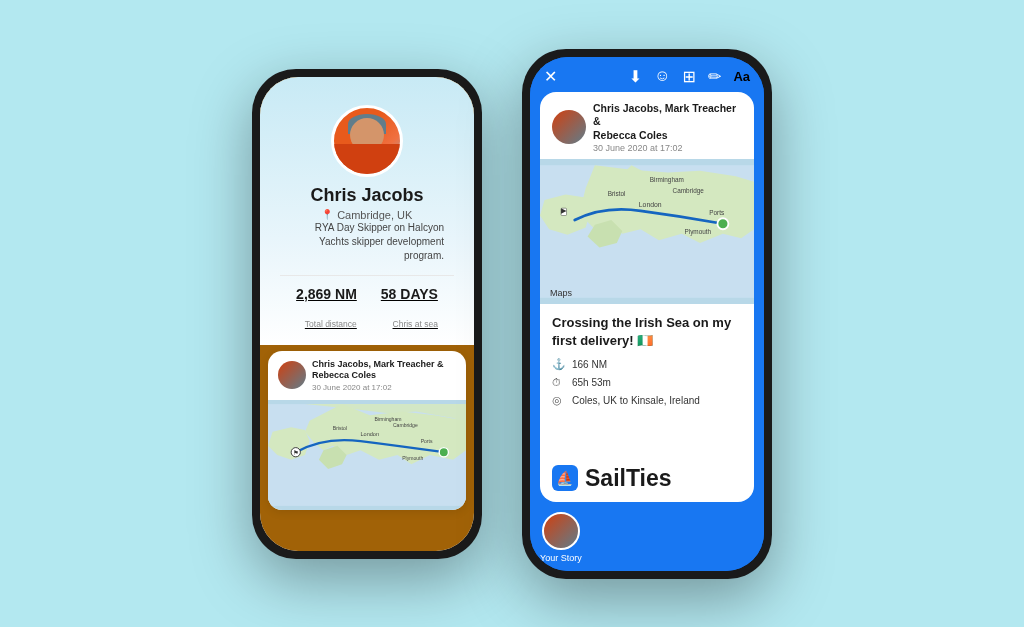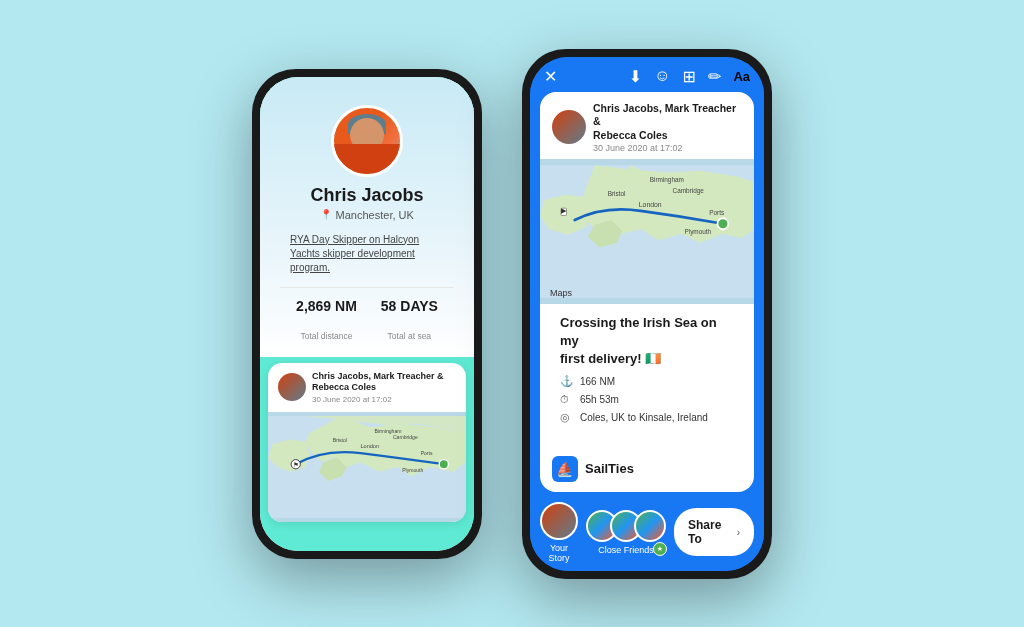--- a/index.html
+++ b/index.html
@@ -40,21 +40,21 @@
       width: 230px;
       height: 490px;
     }
     .phone-left .phone-inner {
       width: 214px;
       height: 474px;
       background: #ffffff;
     }
 
     .profile-screen {
-      background: #5eead4;
+      background: #a16207;
       height: 100%;
       overflow: hidden;
     }
     .profile-header {
       background: linear-gradient(180deg, #c8eaf5 0%, #e8f5fb 60%, #ffffff 100%);
       padding: 28px 20px 16px;
       display: flex;
       flex-direction: column;
       align-items: center;
     }
@@ -111,37 +111,37 @@
       font-size: 10px;
       color: #666;
     }
     .location-text {
       font-size: 11px;
       color: #555;
     }
     .bio-text {
       font-size: 10px;
       color: #444;
-      text-align: left;
-      margin-top: 12px;
+      text-align: right;
+      margin-top: 0;
       line-height: 1.4;
       padding: 0 10px;
-      text-decoration: underline;
     }
     .stats-row {
       display: flex;
       gap: 24px;
       margin-top: 12px;
       padding-top: 10px;
       border-top: 1px solid #e8e8e8;
       width: 100%;
       justify-content: center;
     }
     .stat-item {
-      text-align: center;
+      text-align: right;
+      text-decoration: underline;
     }
     .stat-value {
       font-size: 14px;
       font-weight: 800;
       color: #1a1a1a;
     }
     .stat-label {
       font-size: 8.5px;
       color: #888;
       margin-top: 17px;
@@ -279,21 +279,21 @@
       color: #333;
       display: flex;
       align-items: center;
       gap: 3px;
     }
     .apple-icon {
       font-size: 9px;
     }
 
     .share-content {
-      padding: 10px 20px;
+      padding: 10px 12px;
       flex: 1;
     }
     .share-title {
       font-size: 13px;
       font-weight: 700;
       color: #1a1a1a;
       line-height: 1.35;
       margin-bottom: 8px;
     }
     .share-stats {
@@ -325,21 +325,21 @@
       width: 26px;
       height: 26px;
       background: #1877f2;
       border-radius: 6px;
       display: flex;
       align-items: center;
       justify-content: center;
       font-size: 14px;
     }
     .sailties-name {
-      font-size: 13px;
+      font-size: 23px;
       font-weight: 800;
       color: #1a1a1a;
     }
 
     
     .story-bottom {
       padding: 10px 10px 8px;
       display: flex;
       align-items: center;
       gap: 8px;
@@ -440,33 +440,33 @@
           <div class="avatar-circle">
             <div class="avatar-helmet"></div>
             <div class="avatar-head"></div>
             <div class="avatar-jacket"></div>
           </div>
 
           <div class="person-name">Chris Jacobs</div>
 
           <div class="location-row">
             <span class="location-icon">📍</span>
-            <span class="location-text">Manchester, UK</span>
+            <span class="location-text">Cambridge, UK</span>
           </div>
 
           <div class="bio-text">RYA Day Skipper on Halcyon Yachts skipper development program.</div>
 
           <div class="stats-row">
             <div class="stat-item">
               <div class="stat-value">2,869 NM</div>
               <div class="stat-label">Total distance</div>
             </div>
             <div class="stat-item">
               <div class="stat-value">58 DAYS</div>
-              <div class="stat-label">Total at sea</div>
+              <div class="stat-label">Chris at sea</div>
             </div>
           </div>
         </div>
 
         <div class="voyage-card">
           <div class="voyage-card-header">
             <div class="mini-avatar"></div>
             <div>
               <div class="voyage-names">Chris Jacobs, Mark Treacher &amp;<br>Rebecca Coles</div>
               <div class="voyage-date">30 June 2020 at 17:02</div>
@@ -585,33 +585,20 @@
           </div>
         </div>
 
         <div class="story-bottom">
 
           <div class="story-avatar-group">
             <div class="story-avatar-img"></div>
             <span class="story-label">Your Story</span>
           </div>
 
-          <div class="story-avatar-group story-avatar-star" style="position:relative;">
-            <div class="friends-avatars">
-              <div class="story-avatar-img fa1"></div>
-              <div class="story-avatar-img fa2"></div>
-              <div class="story-avatar-img fa3"></div>
-            </div>
-            <div class="star-badge">★</div>
-            <span class="story-label">Close Friends</span>
-          </div>
-
-          <div class="share-to-btn">
-            <span class="share-to-text">Share To</span>
-            <span class="share-chevron">›</span>
-          </div>
+
         </div>
 
       </div>
     </div>
   </div>
 
 </div>
 
 </body></html>

